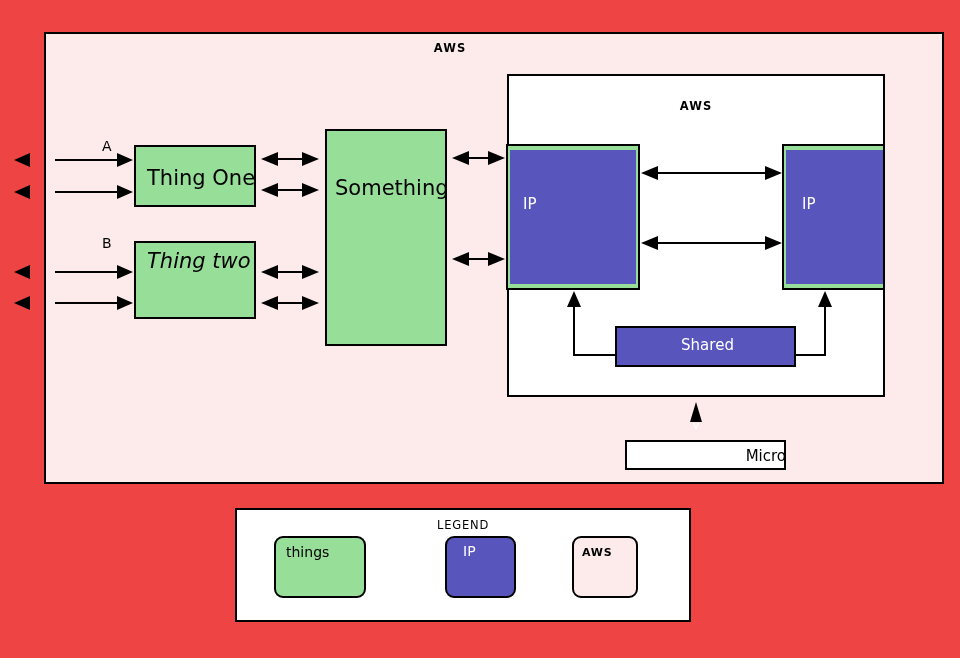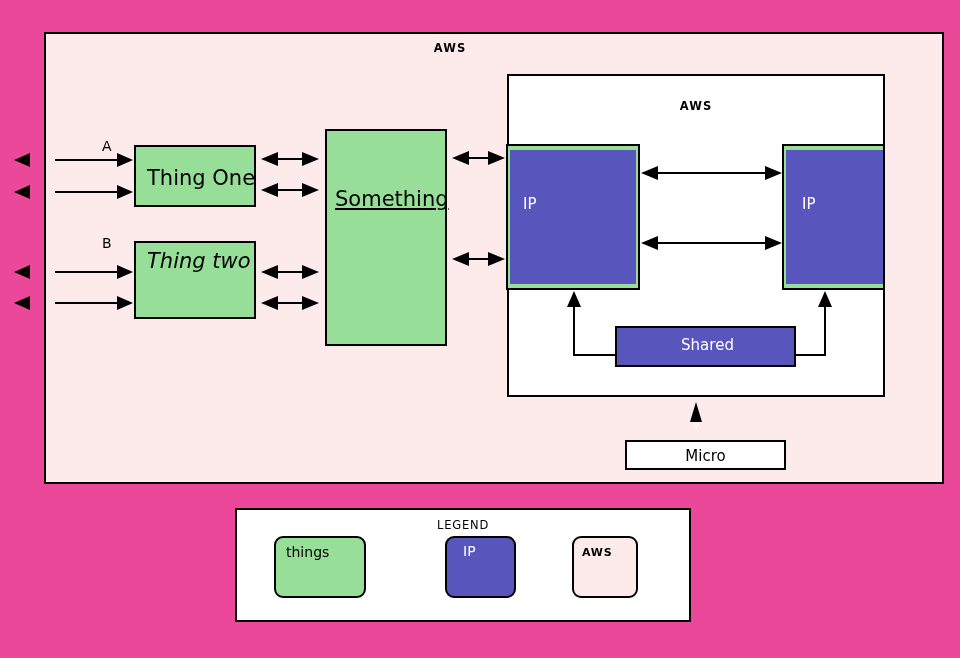--- a/index.html
+++ b/index.html
@@ -4,21 +4,21 @@
 <style>
   html, body {
     margin: 0;
     padding: 0;
     background: #fefdfd;
   }
   #canvas {
     position: relative;
     width: 960px;
     height: 658px;
-    background: #ec4899;
+    background: #ef4444;
     overflow: hidden;
     font-family: "DejaVu Sans", "Liberation Sans", sans-serif;
   }
   .box {
     position: absolute;
     box-sizing: border-box;
     border: 2px solid #000;
   }
   .lbl {
     position: absolute;
@@ -58,21 +58,21 @@
   #thing-one { left: 134px; top: 145px; width: 122px; height: 62px; }
   #thing-two { left: 134px; top: 241px; width: 122px; height: 78px; }
   #something { left: 325px; top: 129px; width: 122px; height: 217px; }
 
   .thing-label {
     font-size: 21px;
     color: #000;
   }
   #thing-one-label { left: 147px; top: 166px; }
   #thing-two-label { left: 147px; top: 249px; font-style: italic; }
-  #something-label { left: 335px; top: 187px; text-decoration: underline; }
+  #something-label { left: 335px; top: 176px; }
 
   
   .ip-frame {
     position: absolute;
     box-sizing: border-box;
     background: #97de98;
     border: 2px solid #000;
   }
   .ip-inner {
     position: absolute;
@@ -111,21 +111,21 @@
   }
 
   
   #micro {
     left: 625px; top: 440px; width: 161px; height: 30px;
     background: #ffffff;
     border: 2px solid #000;
   }
   #micro-label {
     left: 625px; top: 447px; width: 161px;
-    text-align: center;
+    text-align: right;
     font-size: 15px;
   }
 
   
   #legend {
     left: 235px; top: 508px; width: 456px; height: 114px;
     background: #ffffff;
     border: 2px solid #000;
   }
   #legend-title {

